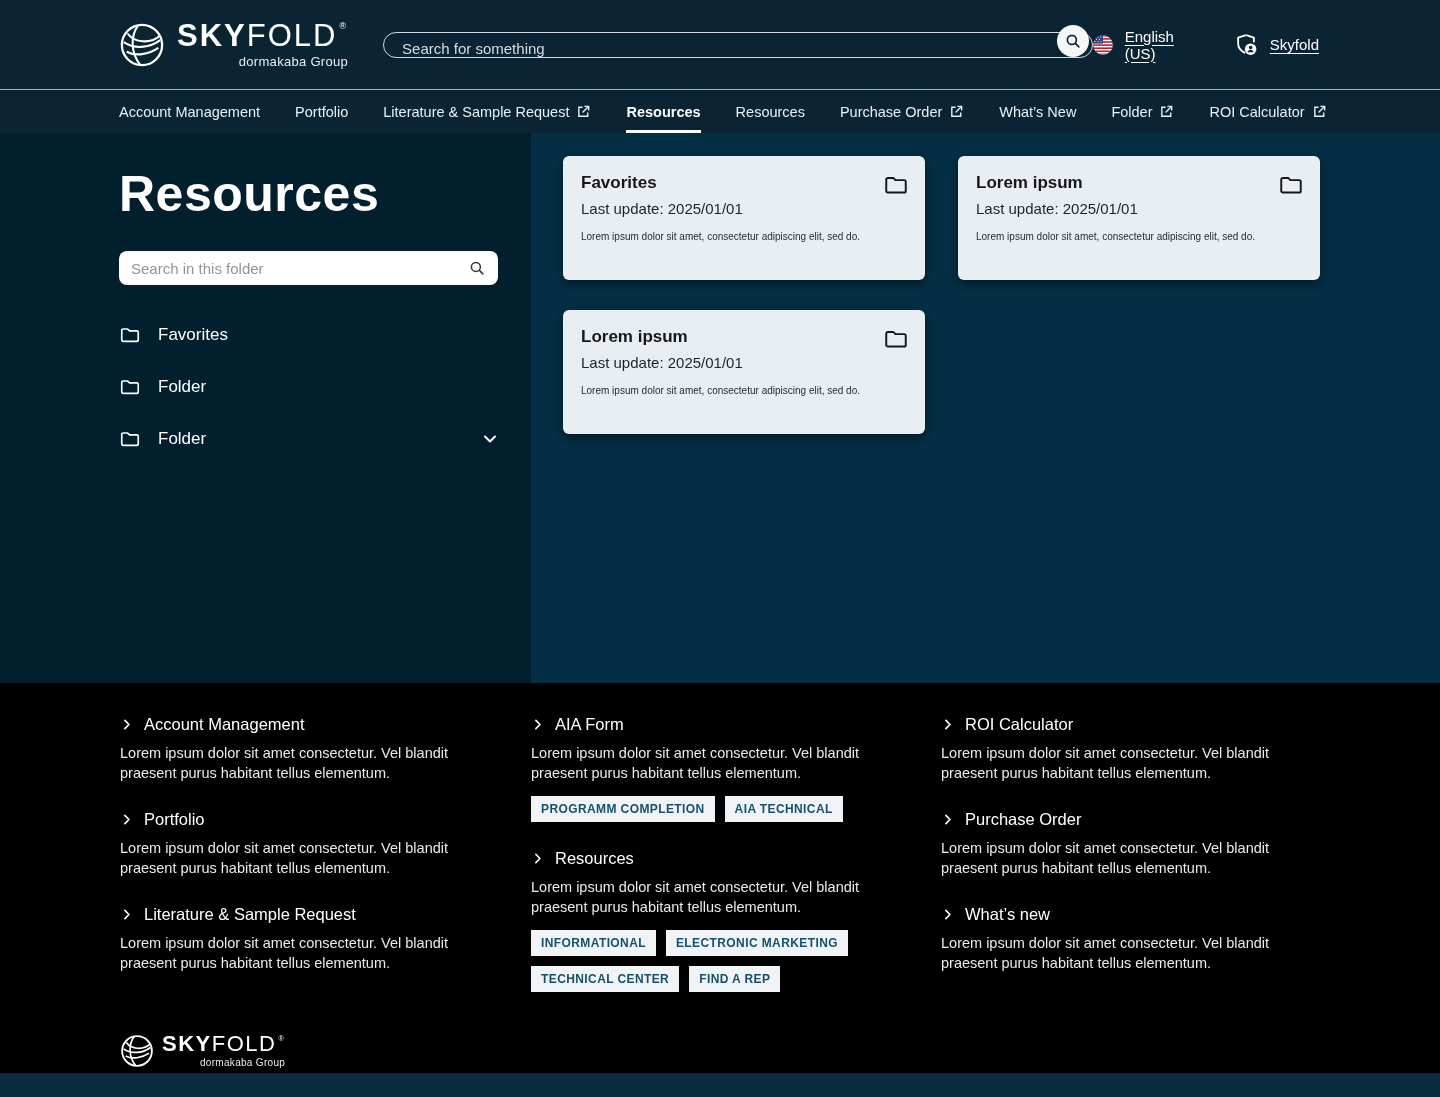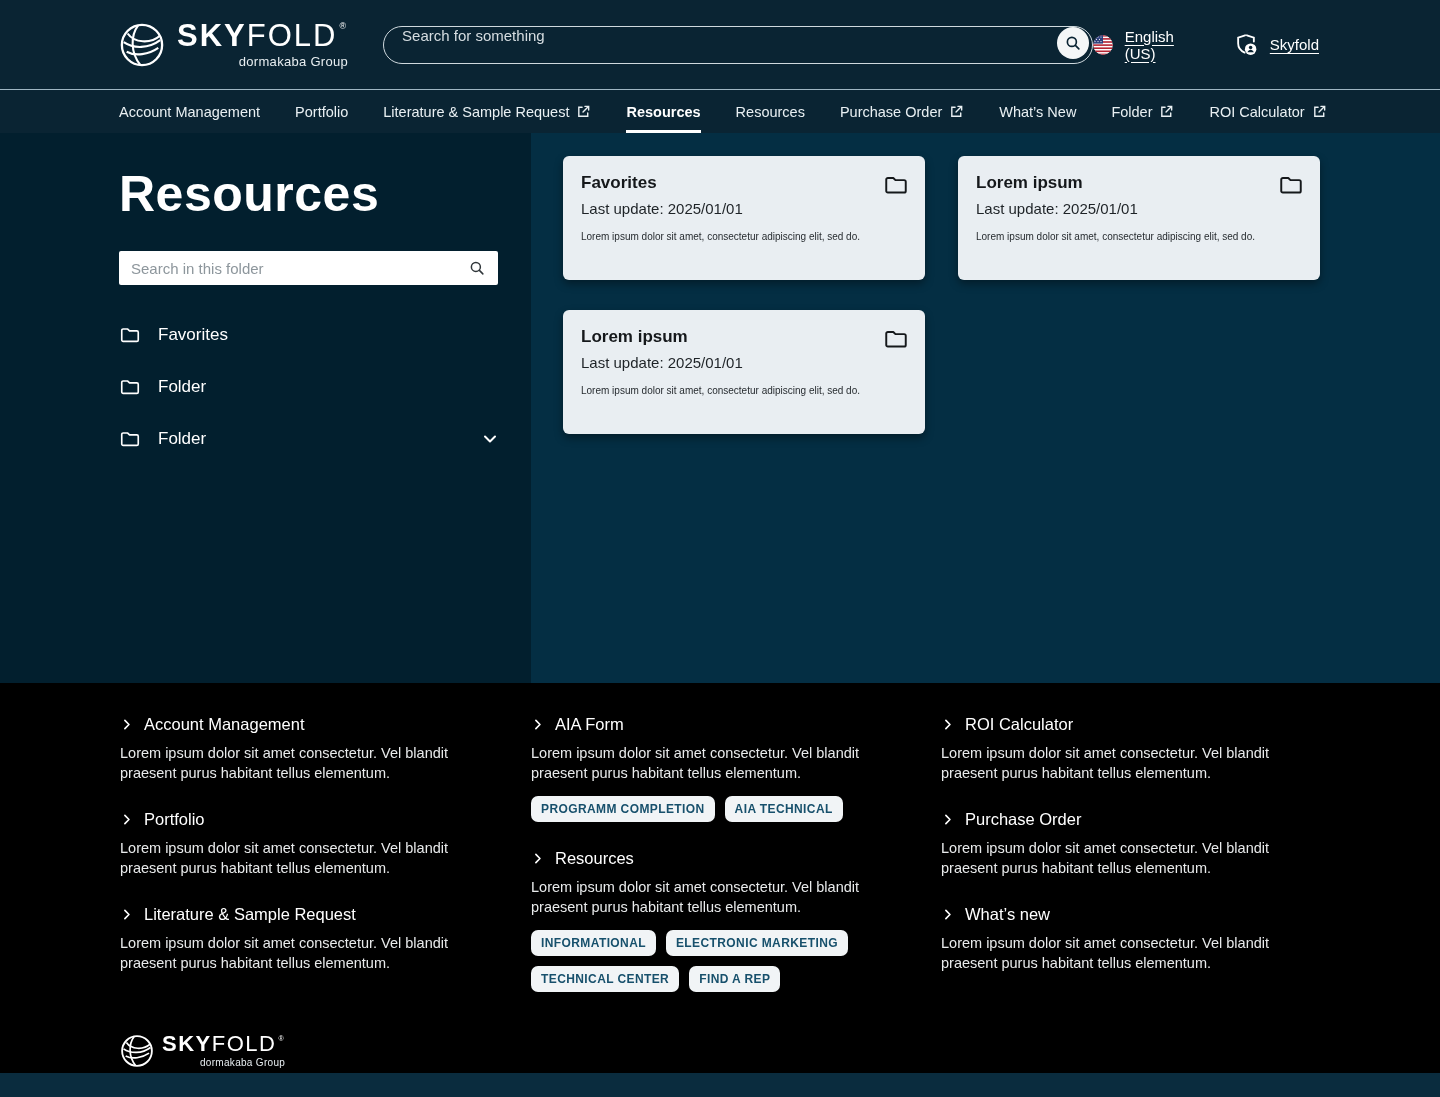--- a/index.html
+++ b/index.html
@@ -20,23 +20,23 @@
   }
   .logo{ display:flex; align-items:center; gap:12px; flex:0 0 auto; }
   .logo-icon svg{ display:block; }
   .logo-text{ display:flex; flex-direction:column; align-items:flex-end; }
   .logo-word{ font-size:31px; letter-spacing:2px; line-height:1; color:#fff; display:flex; align-items:flex-start;}
   .logo-word .b{ font-weight:700; }
   .logo-word .l{ font-weight:300; }
   .logo-word .reg{ font-size:9px; margin-top:2px; margin-left:2px; font-weight:400;}
   .logo-sub{ font-size:13px; font-weight:300; color:#e8eef1; margin-top:3px; letter-spacing:.3px;}
   .header-search{
-    margin-left:35px; width:713px; height:38px;
+    margin-left:35px; width:713px; height:26px;
     border:1px solid #cfd9de; border-radius:19px;
-    display:flex; align-items:flex-start; justify-content:space-between;
+    display:flex; align-items:flex-end; justify-content:space-between;
     padding:0 3px 0 18px; background:transparent;
   }
   .header-search input{
     background:transparent; border:none; outline:none;
     color:#e8eef1; font-size:15px; flex:1;
     font-family:"Liberation Sans", sans-serif;
   }
   .header-search input::placeholder{ color:#d6dde1; }
   .search-btn{
     width:32px; height:32px; border-radius:50%;
@@ -62,21 +62,21 @@
   .nav-item.active{ font-weight:700; color:#fff; border-bottom-color:#fff; }
   .nav-item svg{ flex:0 0 auto; }
   
   .main{ display:flex; height:550px; }
   .sidebar{
     width:531px; background:#021f2e;
     padding:32px 33px 0 119px; flex:0 0 auto;
   }
   .sidebar-title{ font-size:50px; font-weight:700; letter-spacing:.5px; color:#fff; }
   .sidebar-search{
-    margin-top:28px; height:34px; background:#fff; border-radius:2px;
+    margin-top:28px; height:34px; background:#fff; border-radius:8px;
     display:flex; align-items:center; padding:0 12px 0 12px; color:#3c4449;
   }
   .sidebar-search input{
     border:none; outline:none; flex:1; font-size:15px; color:#30363a;
     background:transparent; font-family:"Liberation Sans", sans-serif;
   }
   .sidebar-search input::placeholder{ color:#8d969c; }
   .folder-list{ margin-top:24px; }
   .folder-row{
     height:52px; display:flex; align-items:center; gap:17px;
@@ -106,21 +106,21 @@
     background:#000; height:390px; padding:32px 120px 0 120px;
   }
   .footer-cols{ display:grid; grid-template-columns:411px 410px 1fr; }
   .f-section{ margin-bottom:27px; }
   .f-head{ display:flex; align-items:center; gap:11px; cursor:pointer; margin-bottom:9px; }
   .f-head .ftitle{ font-size:16.5px; color:#fff; }
   .f-desc{ font-size:14.5px; color:#e8eaeb; line-height:1.38; max-width:348px; font-weight:300;}
   .f-tags{ display:flex; flex-wrap:wrap; gap:10px; margin-top:13px; max-width:360px; }
   .f-tag{
     background:#f1f4f6; color:#17506c; font-size:12px; font-weight:700;
-    letter-spacing:.4px; padding:6px 10px; border-radius:7px; cursor:pointer;
+    letter-spacing:.4px; padding:6px 10px; border-radius:0; cursor:pointer;
     border:none; font-family:"Liberation Sans", sans-serif;
   }
   .footer-bottom{ display:flex; align-items:center; margin-top:14px; }
   .footer-logo{ display:flex; align-items:center; gap:8px; }
   .footer-logo .logo-word{ font-size:22px; letter-spacing:1.5px; }
   .footer-logo .logo-word .reg{ font-size:7px; }
   .footer-logo .logo-sub{ font-size:10px; margin-top:2px; }
   .copyright{ font-size:14.5px; color:#f2f3f4; margin-left:31px; font-weight:300; }
   .bottom-strip{ height:24px; background:#0a2c3e; }
 </style>

